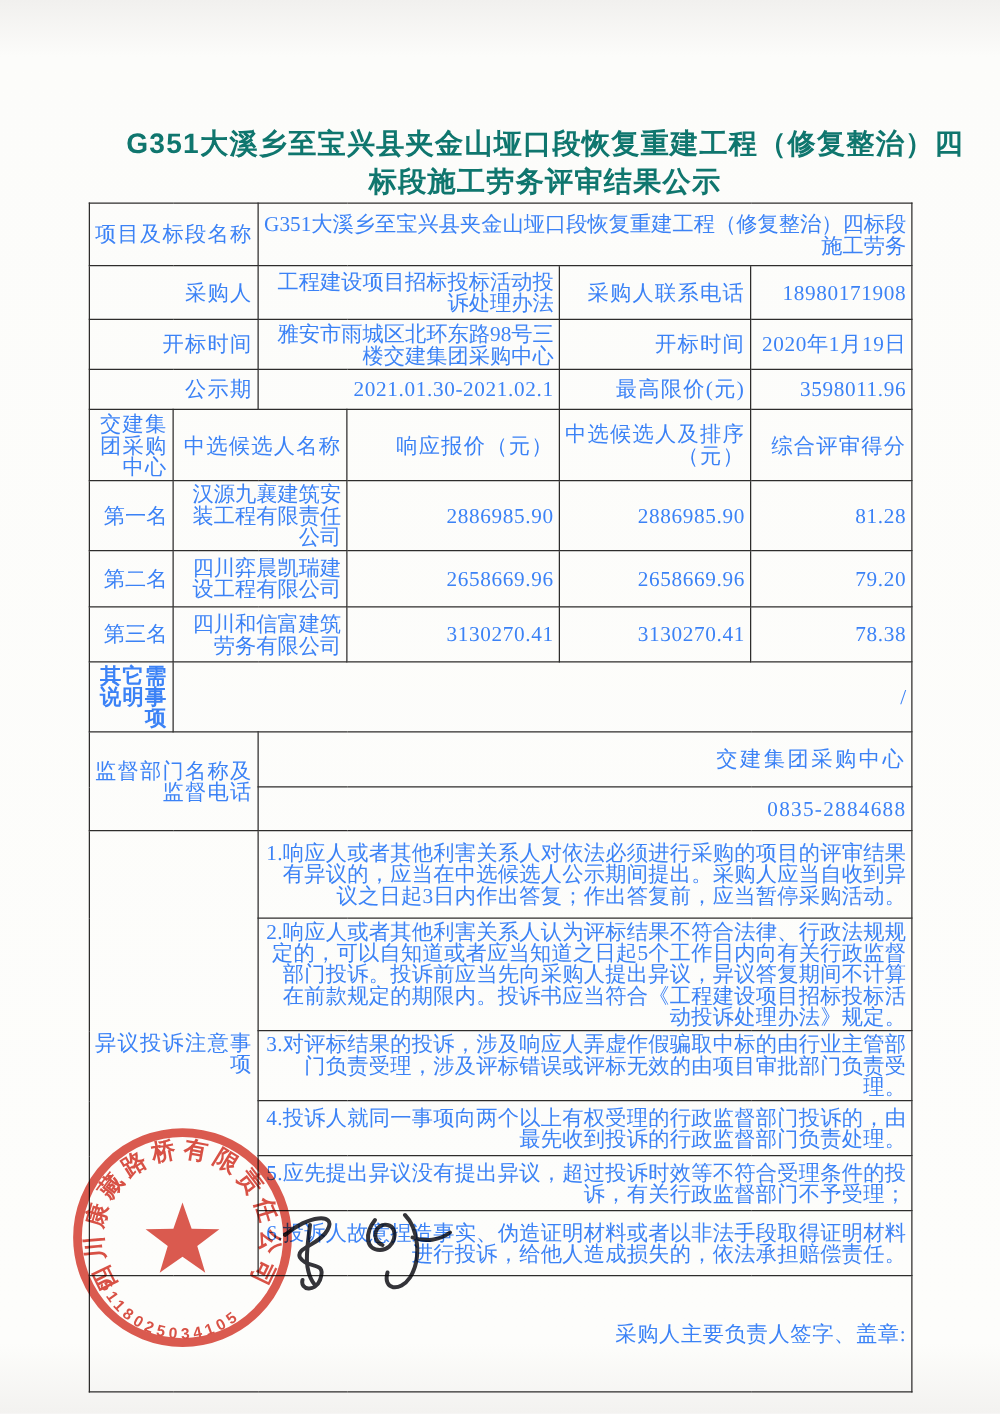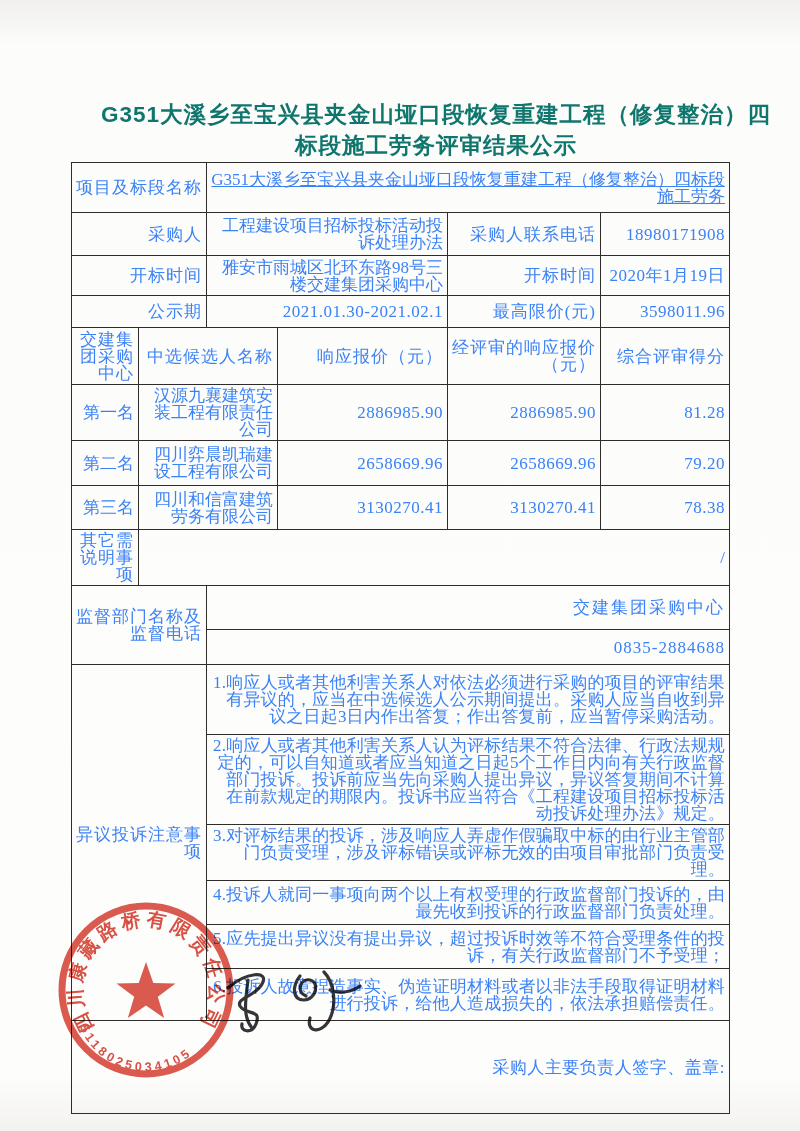--- a/index.html
+++ b/index.html
@@ -22,26 +22,26 @@
     border-collapse:collapse;table-layout:fixed;
   }
   table.doc td{
     border:1.5px solid #2e2d2c;
     font-size:17px;line-height:17px;
     text-align:right;vertical-align:middle;
     padding:2px 4px;color:#3b82f6;
     overflow:hidden;
   }
   td.lab{font-size:13.5px;letter-spacing:1px;}
-  td.left{text-align:left;padding-left:7px;text-decoration:underline;}
+  td.left{text-align:left;padding-left:7px;}
   td.num{font-family:"Liberation Serif","DejaVu Serif",serif;letter-spacing:0.5px;}
   td.dept{font-weight:normal;font-size:15.5px;letter-spacing:2px;}
   td.phone{font-size:14.5px;letter-spacing:1px;}
   td.notice{text-align:left;font-size:13px;line-height:17px;padding:4px 9px;letter-spacing:0.2px;}
-  td.other-lab{text-align:left;padding:2px 3px;letter-spacing:1px;}
+  td.other-lab{text-align:left;padding:2px 3px;letter-spacing:1px;font-weight:bold;}
   td.slash{font-size:16px;}
   td.sig-cell{text-align:left;vertical-align:middle;padding-left:5px;font-size:13.5px;letter-spacing:0.5px;}
   .stamp-wrap{position:absolute;left:50px;top:893px;width:192px;height:200px;z-index:6;
               mix-blend-mode:multiply;opacity:0.88;pointer-events:none;}
   .sig-wrap{position:absolute;left:212px;top:946px;width:170px;height:100px;z-index:5;
             mix-blend-mode:multiply;pointer-events:none;}
 </style>
 </head>
 <body>
 
@@ -81,21 +81,21 @@
     <td colspan="2" class="lab">公示期</td>
     <td colspan="2" class="num">2021.01.30-2021.02.1</td>
     <td class="lab">最高限价(元)</td>
     <td class="num">3598011.96</td>
   </tr>
 
   <tr style="height:57px">
     <td class="lab">交建集团采购中心</td>
     <td colspan="2" class="lab">中选候选人名称</td>
     <td class="lab">响应报价（元）</td>
-    <td class="lab">经评审的响应报价（元）</td>
+    <td class="lab">中选候选人及排序（元）</td>
     <td class="lab">综合评审得分</td>
   </tr>
 
   <tr style="height:41px">
     <td>第一名</td>
     <td colspan="2">汉源九襄建筑安装工程有限责任公司</td>
     <td class="num">2886985.90</td>
     <td class="num">2886985.90</td>
     <td class="num">81.28</td>
   </tr>

